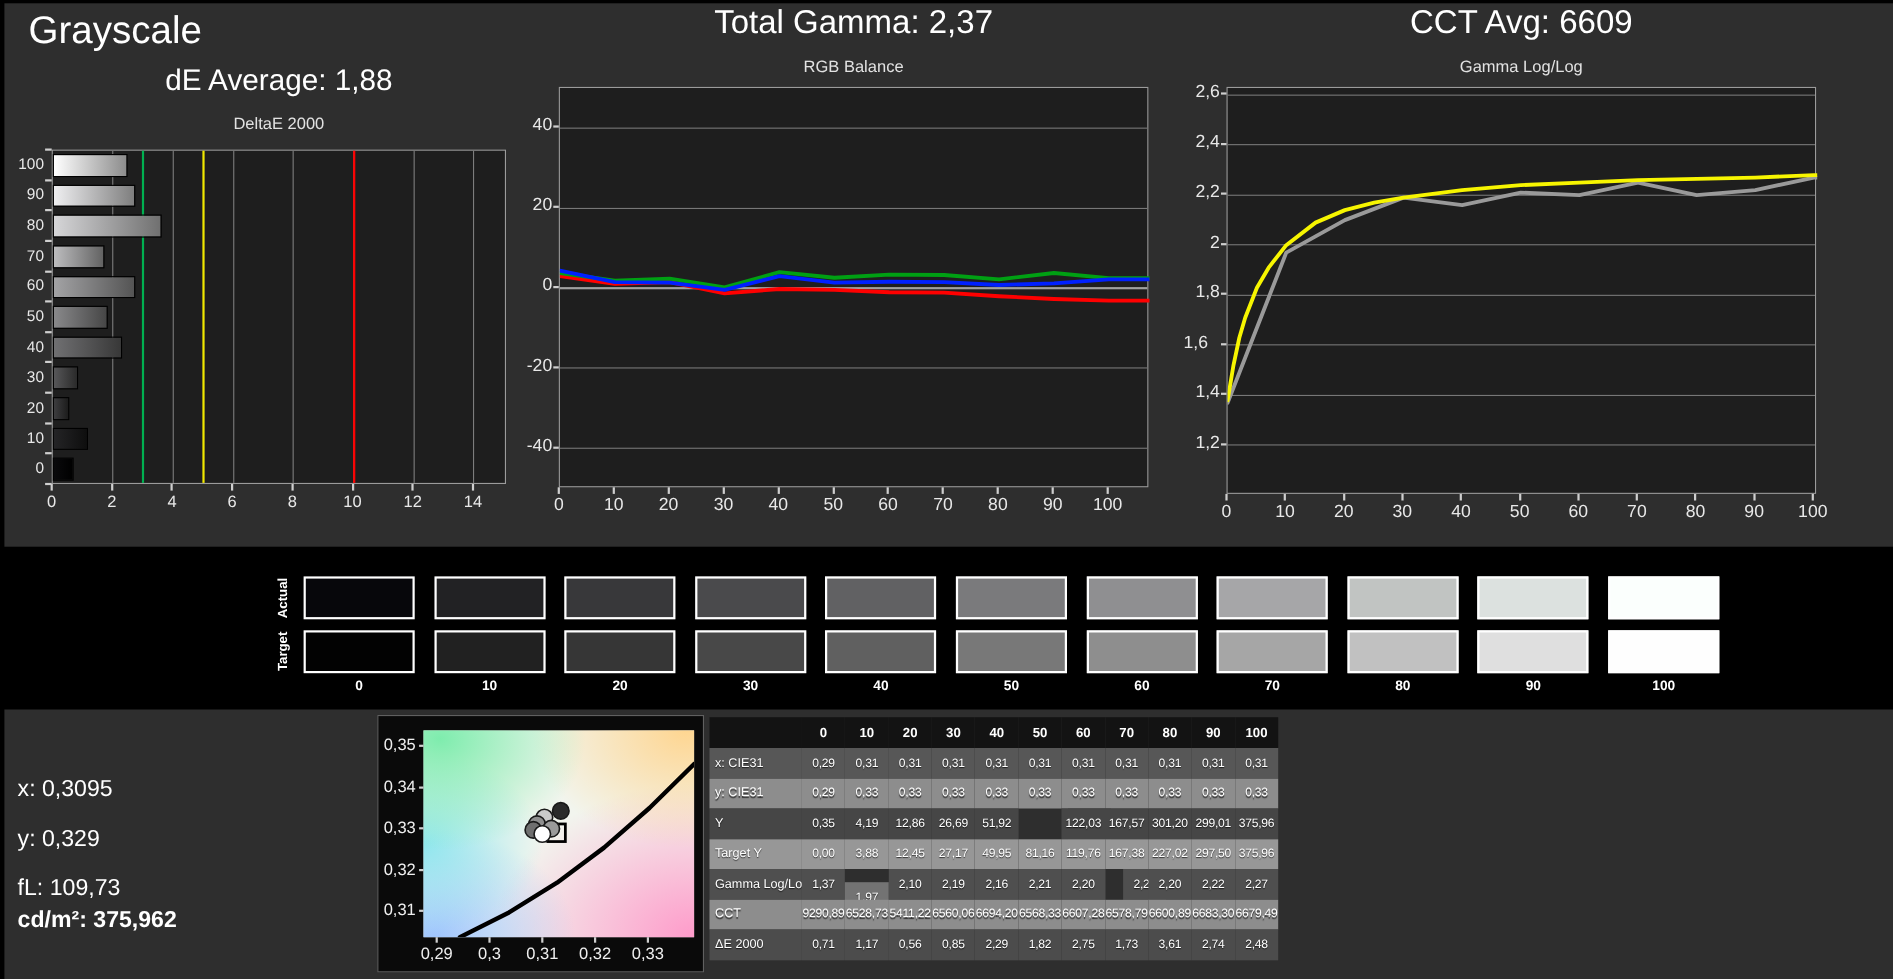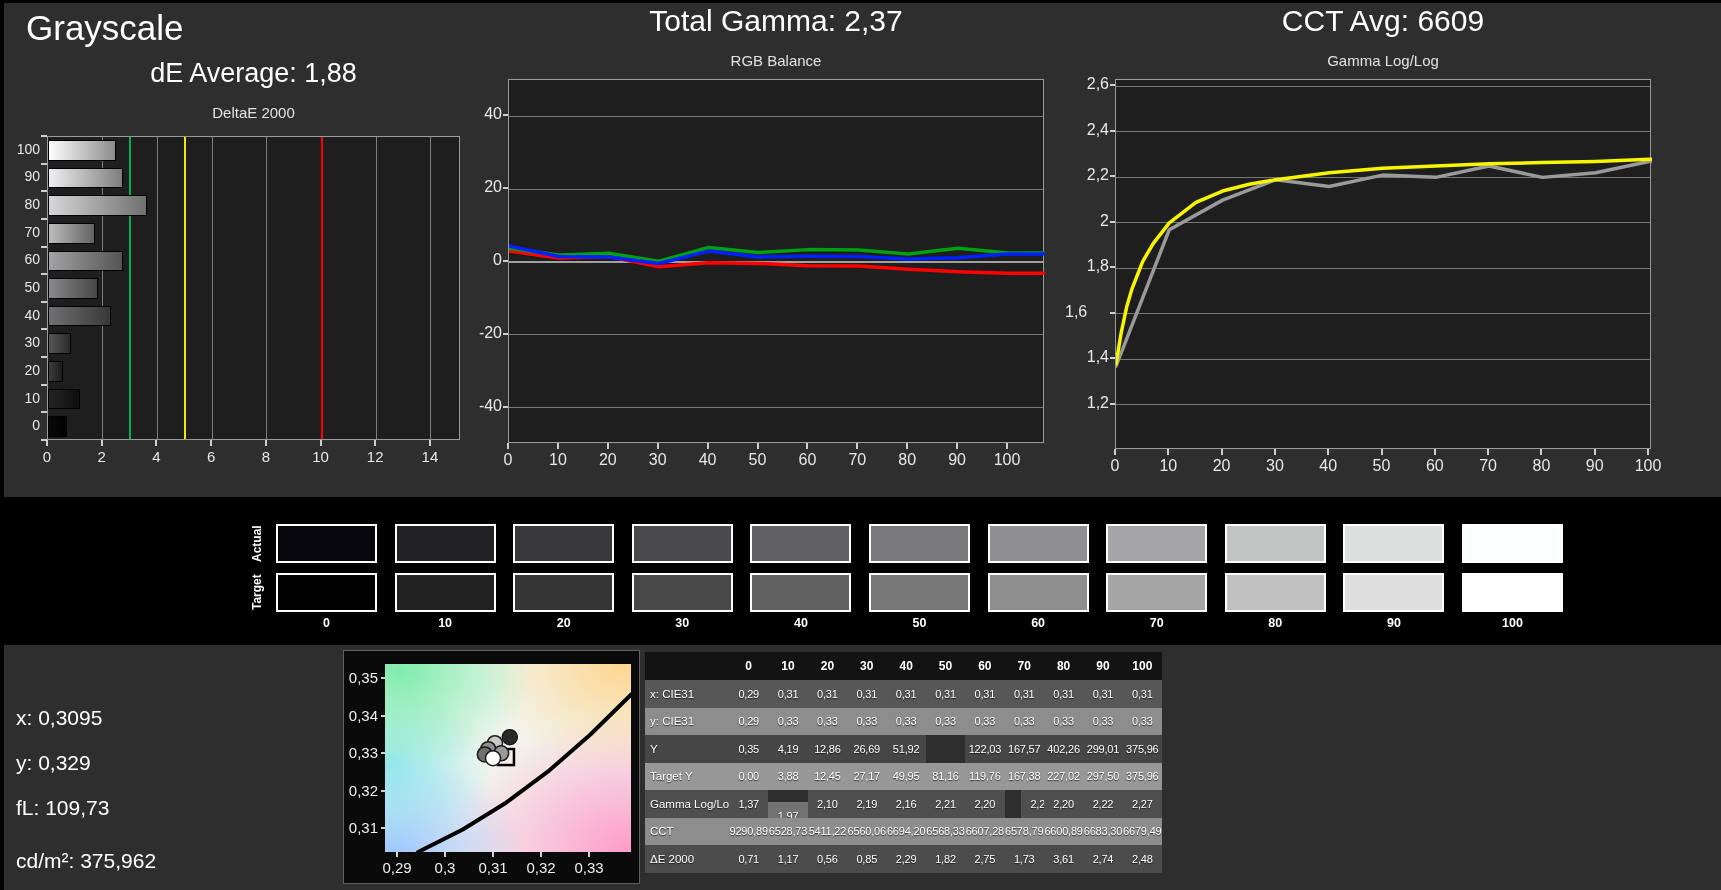--- a/index.html
+++ b/index.html
@@ -24,21 +24,21 @@
 
   <div class="bigtitle" style="left:508px;top:4px;width:536px;">Total Gamma: 2,37</div>
   <div class="ctitle" style="left:508px;top:52px;width:536px;">RGB Balance</div>
 
   <div class="bigtitle" style="left:1115px;top:4px;width:536px;">CCT Avg: 6609</div>
   <div class="ctitle" style="left:1115px;top:52px;width:536px;">Gamma Log/Log</div>
 
   <div class="cr-line" style="left:16px;top:706px;">x: 0,3095</div>
   <div class="cr-line" style="left:16px;top:751px;">y: 0,329</div>
   <div class="cr-line" style="left:16px;top:796px;">fL: 109,73</div>
-  <div class="cr-line" style="left:16px;top:849px;">cd/m²: 375,962</div>
+  <div class="cr-line" style="left:16px;top:825px;font-weight:bold;">cd/m²: 375,962</div>
 <div style="position: absolute; left: 47px; top: 136px; width: 413px; height: 304px; background: rgb(30, 30, 30); border: 1px solid rgb(155, 155, 155); box-sizing: border-box;">
       <div style="position: absolute; left: 54.202px; top: 0px; width: 1px; height: 100%; background: rgb(125, 125, 125);"></div>
       <div style="position: absolute; left: 108.904px; top: 0px; width: 1px; height: 100%; background: rgb(125, 125, 125);"></div>
       <div style="position: absolute; left: 163.606px; top: 0px; width: 1px; height: 100%; background: rgb(125, 125, 125);"></div>
       <div style="position: absolute; left: 218.308px; top: 0px; width: 1px; height: 100%; background: rgb(125, 125, 125);"></div>
       <div style="position: absolute; left: 273.01px; top: 0px; width: 1px; height: 100%; background: rgb(125, 125, 125);"></div>
       <div style="position: absolute; left: 327.712px; top: 0px; width: 1px; height: 100%; background: rgb(125, 125, 125);"></div>
       <div style="position: absolute; left: 382.414px; top: 0px; width: 1px; height: 100%; background: rgb(125, 125, 125);"></div>
       <div style="position: absolute; left: 81.053px; top: 0px; width: 2px; height: 100%; background: rgb(0, 176, 80);"></div>
       <div style="position: absolute; left: 135.755px; top: 0px; width: 2px; height: 100%; background: rgb(240, 232, 0);"></div>
@@ -155,21 +155,21 @@
     <div style="position: absolute; left: 1065px; top: 75.37px; width: 44px; text-align: right; color: rgb(232, 232, 232); font-size: 16px;">2,6</div>
     <div style="position: absolute; left: 1110px; top: 84.37px; width: 5px; height: 2px; background: rgb(207, 207, 207);"></div>
     <div style="position: absolute; left: 1065px; top: 120.87px; width: 44px; text-align: right; color: rgb(232, 232, 232); font-size: 16px;">2,4</div>
     <div style="position: absolute; left: 1110px; top: 129.87px; width: 5px; height: 2px; background: rgb(207, 207, 207);"></div>
     <div style="position: absolute; left: 1065px; top: 166.37px; width: 44px; text-align: right; color: rgb(232, 232, 232); font-size: 16px;">2,2</div>
     <div style="position: absolute; left: 1110px; top: 175.37px; width: 5px; height: 2px; background: rgb(207, 207, 207);"></div>
     <div style="position: absolute; left: 1065px; top: 211.87px; width: 44px; text-align: right; color: rgb(232, 232, 232); font-size: 16px;">2</div>
     <div style="position: absolute; left: 1110px; top: 220.87px; width: 5px; height: 2px; background: rgb(207, 207, 207);"></div>
     <div style="position: absolute; left: 1065px; top: 257.37px; width: 44px; text-align: right; color: rgb(232, 232, 232); font-size: 16px;">1,8</div>
     <div style="position: absolute; left: 1110px; top: 266.37px; width: 5px; height: 2px; background: rgb(207, 207, 207);"></div>
-    <div style="position: absolute; left: 1065px; top: 302.87px; width: 44px; text-align: left; color: rgb(232, 232, 232); font-size: 16px;">1,6</div>
+    <div style="position: absolute; left: 1065px; top: 302.87px; width: 44px; text-align: center; color: rgb(232, 232, 232); font-size: 16px;">1,6</div>
     <div style="position: absolute; left: 1110px; top: 311.87px; width: 5px; height: 2px; background: rgb(207, 207, 207);"></div>
     <div style="position: absolute; left: 1065px; top: 348.37px; width: 44px; text-align: right; color: rgb(232, 232, 232); font-size: 16px;">1,4</div>
     <div style="position: absolute; left: 1110px; top: 357.37px; width: 5px; height: 2px; background: rgb(207, 207, 207);"></div>
     <div style="position: absolute; left: 1065px; top: 393.87px; width: 44px; text-align: right; color: rgb(232, 232, 232); font-size: 16px;">1,2</div>
     <div style="position: absolute; left: 1110px; top: 402.87px; width: 5px; height: 2px; background: rgb(207, 207, 207);"></div>
     <div style="position: absolute; left: 1114px; top: 449px; width: 2px; height: 6px; background: rgb(207, 207, 207);"></div>
     <div style="position: absolute; left: 1097px; top: 457px; width: 36px; text-align: center; color: rgb(232, 232, 232); font-size: 16px;">0</div>
     <div style="position: absolute; left: 1167.3px; top: 449px; width: 2px; height: 6px; background: rgb(207, 207, 207);"></div>
     <div style="position: absolute; left: 1150.3px; top: 457px; width: 36px; text-align: center; color: rgb(232, 232, 232); font-size: 16px;">10</div>
     <div style="position: absolute; left: 1220.6px; top: 449px; width: 2px; height: 6px; background: rgb(207, 207, 207);"></div>
@@ -298,21 +298,21 @@
       <div style="position: absolute; left: 477.636px; top: 55.5px; width: 39.3636px; height: 27.5px; background: rgb(141, 141, 141); color: rgb(255, 255, 255); font-size: 11px; display: flex; align-items: center; justify-content: center; letter-spacing: -0.2px; text-shadow: rgba(0, 0, 0, 0.7) 0px 1px 1px;">0,33</div>
       <div style="position: absolute; left: 0px; top: 83px; width: 84px; height: 27.5px; background: rgb(70, 70, 70); color: rgb(255, 255, 255); font-size: 11.5px; display: flex; align-items: center; padding-left: 5px; box-sizing: border-box; white-space: nowrap; text-shadow: rgba(0, 0, 0, 0.7) 0px 1px 1px;">Y</div>
       <div style="position: absolute; left: 84px; top: 83px; width: 39.3636px; height: 27.5px; background: rgb(70, 70, 70); color: rgb(255, 255, 255); font-size: 11px; display: flex; align-items: center; justify-content: center; letter-spacing: -0.2px; text-shadow: rgba(0, 0, 0, 0.7) 0px 1px 1px;">0,35</div>
       <div style="position: absolute; left: 123.364px; top: 83px; width: 39.3636px; height: 27.5px; background: rgb(70, 70, 70); color: rgb(255, 255, 255); font-size: 11px; display: flex; align-items: center; justify-content: center; letter-spacing: -0.2px; text-shadow: rgba(0, 0, 0, 0.7) 0px 1px 1px;">4,19</div>
       <div style="position: absolute; left: 162.727px; top: 83px; width: 39.3636px; height: 27.5px; background: rgb(70, 70, 70); color: rgb(255, 255, 255); font-size: 11px; display: flex; align-items: center; justify-content: center; letter-spacing: -0.2px; text-shadow: rgba(0, 0, 0, 0.7) 0px 1px 1px;">12,86</div>
       <div style="position: absolute; left: 202.091px; top: 83px; width: 39.3636px; height: 27.5px; background: rgb(70, 70, 70); color: rgb(255, 255, 255); font-size: 11px; display: flex; align-items: center; justify-content: center; letter-spacing: -0.2px; text-shadow: rgba(0, 0, 0, 0.7) 0px 1px 1px;">26,69</div>
       <div style="position: absolute; left: 241.455px; top: 83px; width: 39.3636px; height: 27.5px; background: rgb(70, 70, 70); color: rgb(255, 255, 255); font-size: 11px; display: flex; align-items: center; justify-content: center; letter-spacing: -0.2px; text-shadow: rgba(0, 0, 0, 0.7) 0px 1px 1px;">51,92</div>
       <div style="position: absolute; left: 280.818px; top: 83px; width: 39.3636px; height: 27.5px; background: rgb(70, 70, 70); color: rgb(255, 255, 255); font-size: 11px; display: flex; align-items: center; justify-content: center; letter-spacing: -0.2px; text-shadow: rgba(0, 0, 0, 0.7) 0px 1px 1px; margin-left: 45px;">82,21</div>
       <div style="position: absolute; left: 320.182px; top: 83px; width: 39.3636px; height: 27.5px; background: rgb(70, 70, 70); color: rgb(255, 255, 255); font-size: 11px; display: flex; align-items: center; justify-content: center; letter-spacing: -0.2px; text-shadow: rgba(0, 0, 0, 0.7) 0px 1px 1px;">122,03</div>
       <div style="position: absolute; left: 359.545px; top: 83px; width: 39.3636px; height: 27.5px; background: rgb(70, 70, 70); color: rgb(255, 255, 255); font-size: 11px; display: flex; align-items: center; justify-content: center; letter-spacing: -0.2px; text-shadow: rgba(0, 0, 0, 0.7) 0px 1px 1px;">167,57</div>
-      <div style="position: absolute; left: 398.909px; top: 83px; width: 39.3636px; height: 27.5px; background: rgb(70, 70, 70); color: rgb(255, 255, 255); font-size: 11px; display: flex; align-items: center; justify-content: center; letter-spacing: -0.2px; text-shadow: rgba(0, 0, 0, 0.7) 0px 1px 1px;">402,26</div>
+      <div style="position: absolute; left: 398.909px; top: 83px; width: 39.3636px; height: 27.5px; background: rgb(70, 70, 70); color: rgb(255, 255, 255); font-size: 11px; display: flex; align-items: center; justify-content: center; letter-spacing: -0.2px; text-shadow: rgba(0, 0, 0, 0.7) 0px 1px 1px;">301,20</div>
       <div style="position: absolute; left: 438.273px; top: 83px; width: 39.3636px; height: 27.5px; background: rgb(70, 70, 70); color: rgb(255, 255, 255); font-size: 11px; display: flex; align-items: center; justify-content: center; letter-spacing: -0.2px; text-shadow: rgba(0, 0, 0, 0.7) 0px 1px 1px;">299,01</div>
       <div style="position: absolute; left: 477.636px; top: 83px; width: 39.3636px; height: 27.5px; background: rgb(70, 70, 70); color: rgb(255, 255, 255); font-size: 11px; display: flex; align-items: center; justify-content: center; letter-spacing: -0.2px; text-shadow: rgba(0, 0, 0, 0.7) 0px 1px 1px;">375,96</div>
       <div style="position: absolute; left: 0px; top: 110.5px; width: 84px; height: 27.5px; background: rgb(151, 151, 151); color: rgb(255, 255, 255); font-size: 11.5px; display: flex; align-items: center; padding-left: 5px; box-sizing: border-box; white-space: nowrap; text-shadow: rgba(0, 0, 0, 0.7) 0px 1px 1px;">Target Y</div>
       <div style="position: absolute; left: 84px; top: 110.5px; width: 39.3636px; height: 27.5px; background: rgb(151, 151, 151); color: rgb(255, 255, 255); font-size: 11px; display: flex; align-items: center; justify-content: center; letter-spacing: -0.2px; text-shadow: rgba(0, 0, 0, 0.7) 0px 1px 1px;">0,00</div>
       <div style="position: absolute; left: 123.364px; top: 110.5px; width: 39.3636px; height: 27.5px; background: rgb(151, 151, 151); color: rgb(255, 255, 255); font-size: 11px; display: flex; align-items: center; justify-content: center; letter-spacing: -0.2px; text-shadow: rgba(0, 0, 0, 0.7) 0px 1px 1px;">3,88</div>
       <div style="position: absolute; left: 162.727px; top: 110.5px; width: 39.3636px; height: 27.5px; background: rgb(151, 151, 151); color: rgb(255, 255, 255); font-size: 11px; display: flex; align-items: center; justify-content: center; letter-spacing: -0.2px; text-shadow: rgba(0, 0, 0, 0.7) 0px 1px 1px;">12,45</div>
       <div style="position: absolute; left: 202.091px; top: 110.5px; width: 39.3636px; height: 27.5px; background: rgb(151, 151, 151); color: rgb(255, 255, 255); font-size: 11px; display: flex; align-items: center; justify-content: center; letter-spacing: -0.2px; text-shadow: rgba(0, 0, 0, 0.7) 0px 1px 1px;">27,17</div>
       <div style="position: absolute; left: 241.455px; top: 110.5px; width: 39.3636px; height: 27.5px; background: rgb(151, 151, 151); color: rgb(255, 255, 255); font-size: 11px; display: flex; align-items: center; justify-content: center; letter-spacing: -0.2px; text-shadow: rgba(0, 0, 0, 0.7) 0px 1px 1px;">49,95</div>
       <div style="position: absolute; left: 280.818px; top: 110.5px; width: 39.3636px; height: 27.5px; background: rgb(151, 151, 151); color: rgb(255, 255, 255); font-size: 11px; display: flex; align-items: center; justify-content: center; letter-spacing: -0.2px; text-shadow: rgba(0, 0, 0, 0.7) 0px 1px 1px;">81,16</div>
       <div style="position: absolute; left: 320.182px; top: 110.5px; width: 39.3636px; height: 27.5px; background: rgb(151, 151, 151); color: rgb(255, 255, 255); font-size: 11px; display: flex; align-items: center; justify-content: center; letter-spacing: -0.2px; text-shadow: rgba(0, 0, 0, 0.7) 0px 1px 1px;">119,76</div>

